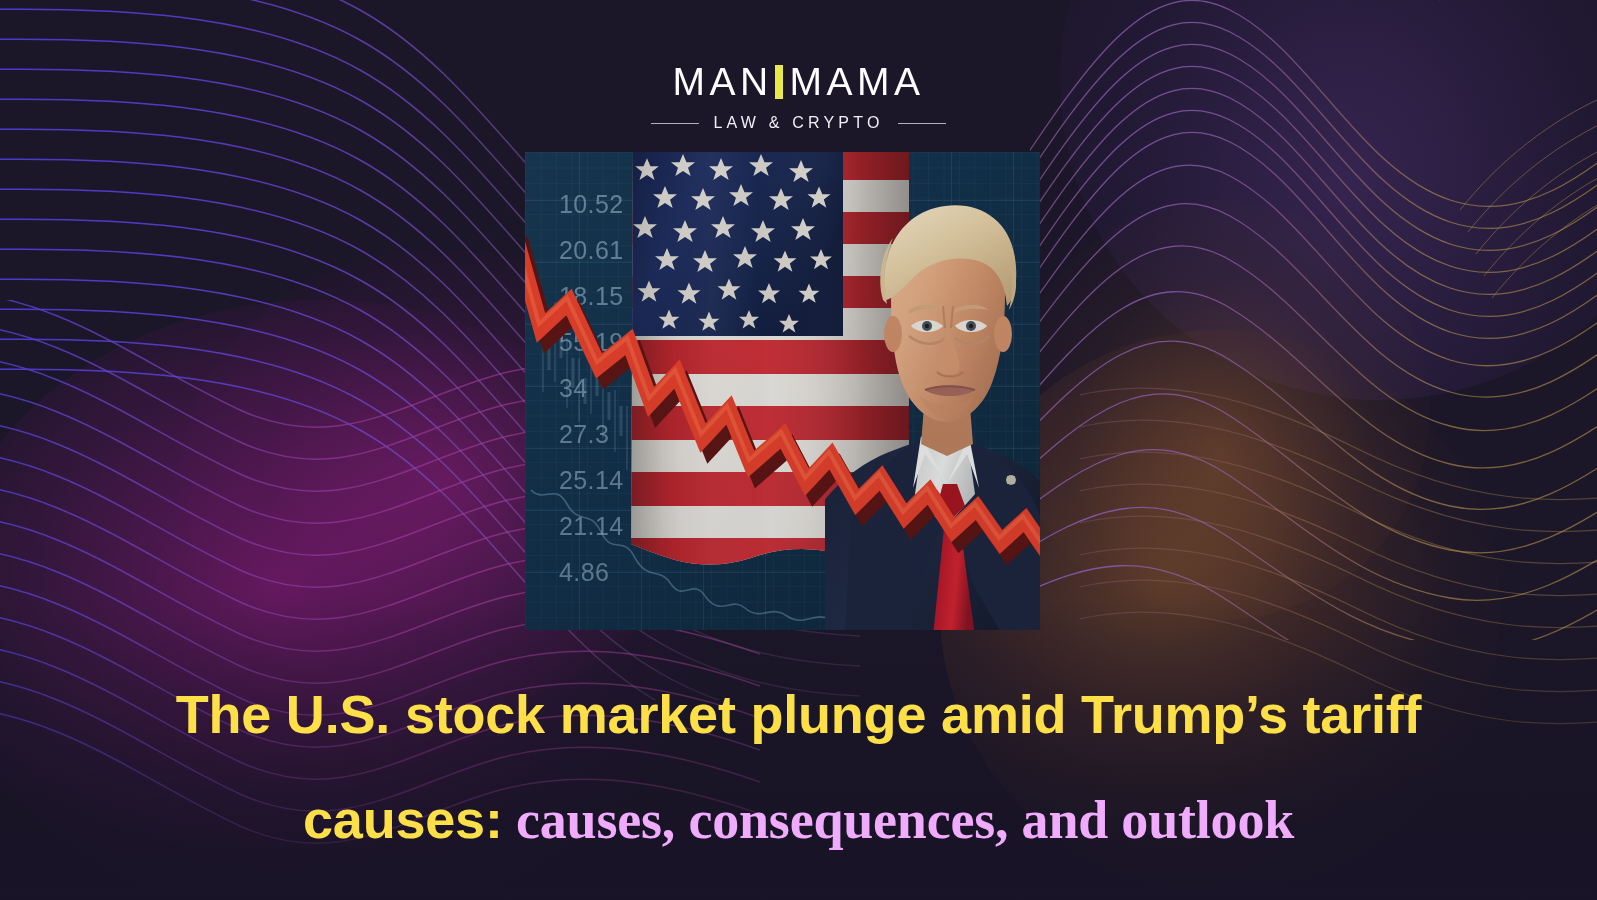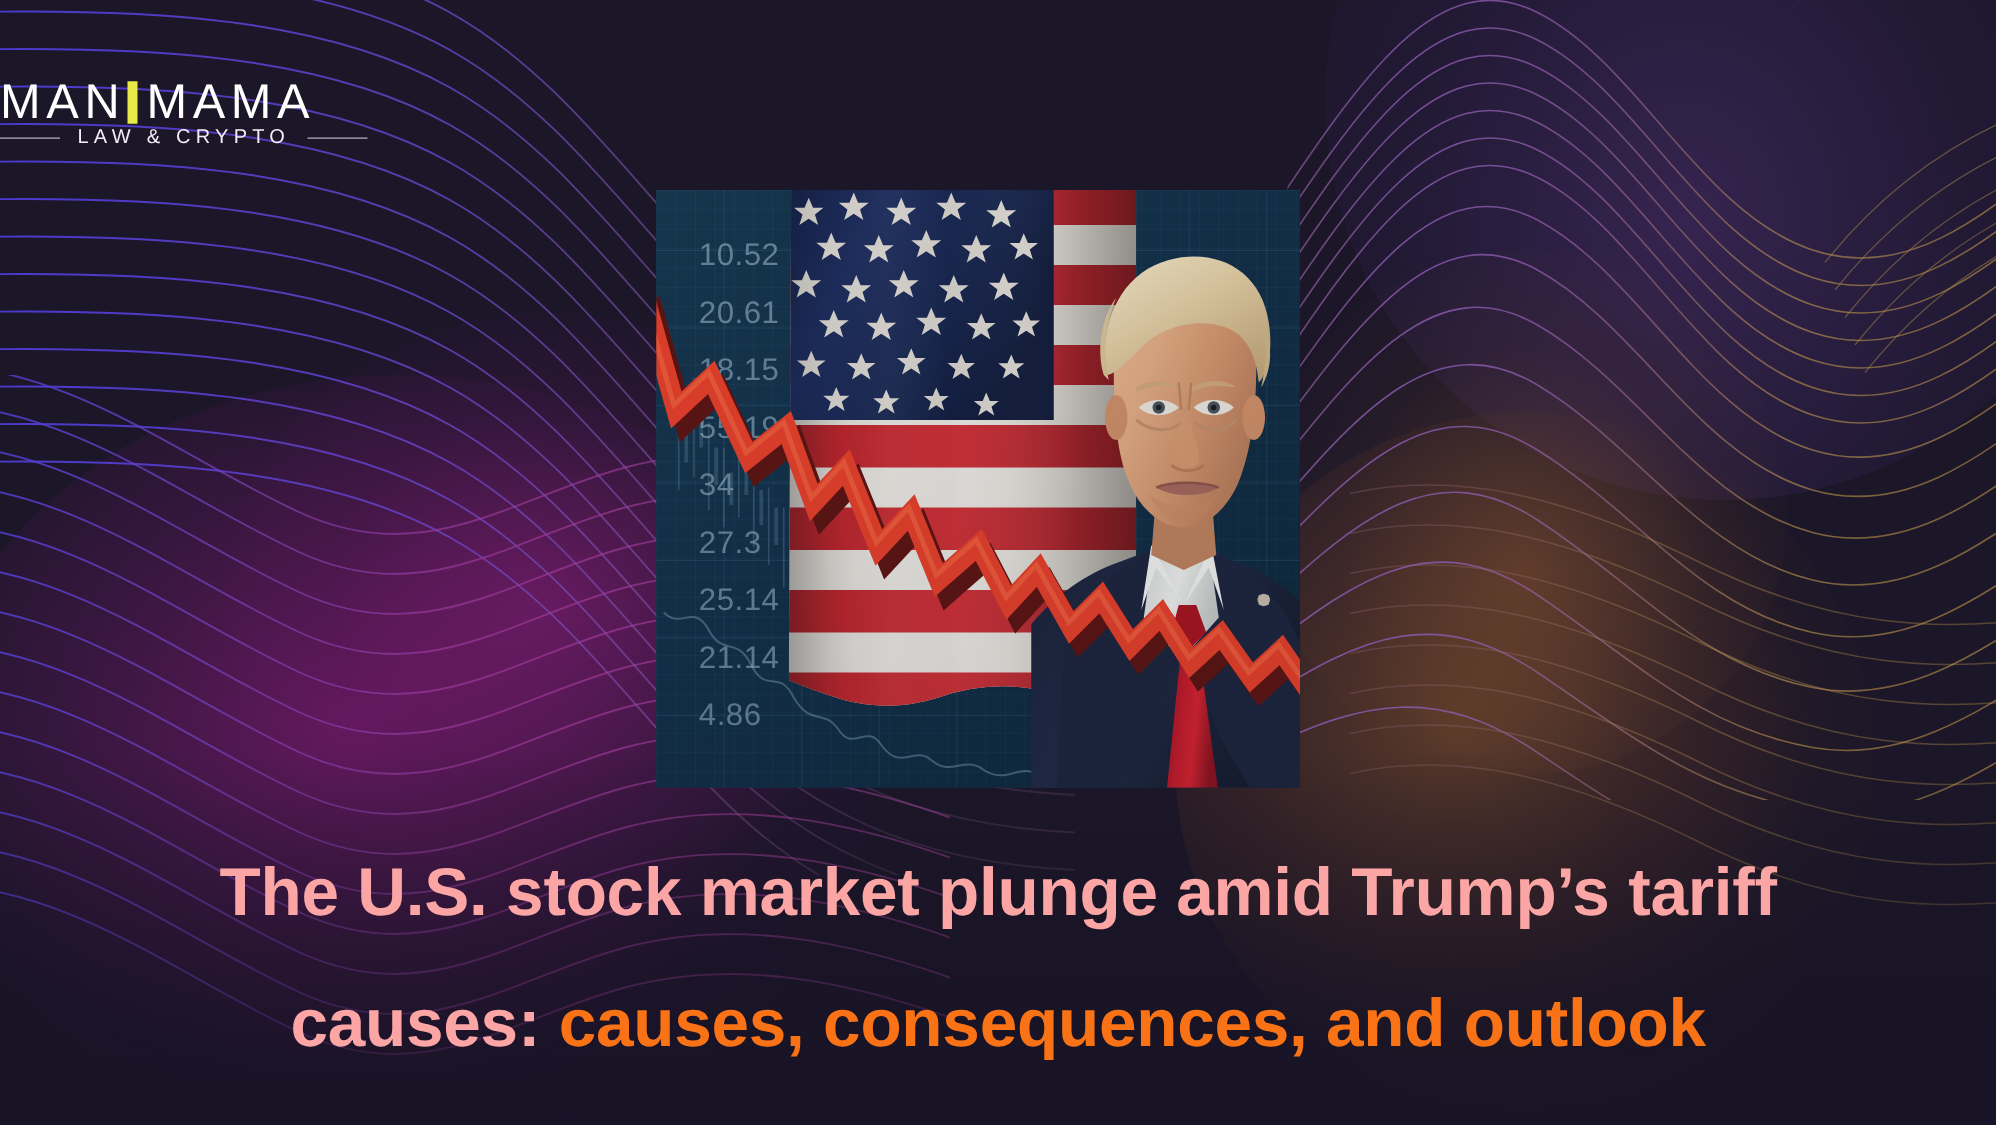--- a/index.html
+++ b/index.html
@@ -72,40 +72,41 @@
   .waves{ position:absolute; inset:0; }
   .waves svg{ position:absolute; display:block; }
   #wavesTL{ left:-40px; top:-60px; }
   #wavesTR{ left:1030px; top:-120px; }
   #wavesBL{ left:-60px; top:300px; }
   #wavesBR{ left:1080px; top:360px; }
 
   
   .logo{
     position:absolute; left:0; right:0; top:62px;
-    display:flex; flex-direction:column; 
+    display:flex; flex-direction:column; align-items:center;
     z-index:6;
   }
   .logo-word{
     display:flex; align-items:center;
     font-size:39px; line-height:1;
     letter-spacing:4.5px;
     font-weight:400;
     color:#ffffff;
     font-family:"Liberation Sans", sans-serif;
   }
   .logo-word .seg{ display:inline-block; }
   .logo-bar{
     display:inline-block;
     width:8px; height:34px;
     background:#e9e849;
     margin:0 7px 0 2px;
   }
   .logo-sub{
     display:flex; align-items:center; gap:14px;
+    margin-top:13px;
   }
   .logo-rule{
     width:48px; height:1px; background:#cfcada; opacity:.85;
   }
   .logo-sub-text{
     font-size:16px; letter-spacing:4.2px; color:#f1eef6;
     font-weight:400; white-space:nowrap;
   }
 
   
@@ -167,22 +168,22 @@
     position:absolute; left:0; right:0; top:662px;
     z-index:7;
     text-align:center;
     font-family:"Liberation Sans Narrow","Liberation Sans", sans-serif;
     font-weight:bold;
     font-size:54px;
     line-height:105px;
     letter-spacing:-0.2px;
   }
   .title .ln{ display:block; white-space:nowrap; }
-  .t-yellow{ color:#fca5a5;text-align:center; }
-  .t-white{ color:#f97316; }
+  .t-yellow{ color:#fde047;text-align:center; }
+  .t-white{ color:#f0abfc;font-family:Liberation Serif, serif; }
 </style>
 </head>
 <body>
 
 <div class="banner">
 
   <div class="bg-base"></div>
 
   <div class="glow glow-purple-tr"></div>
   <div class="glow glow-magenta"></div>

